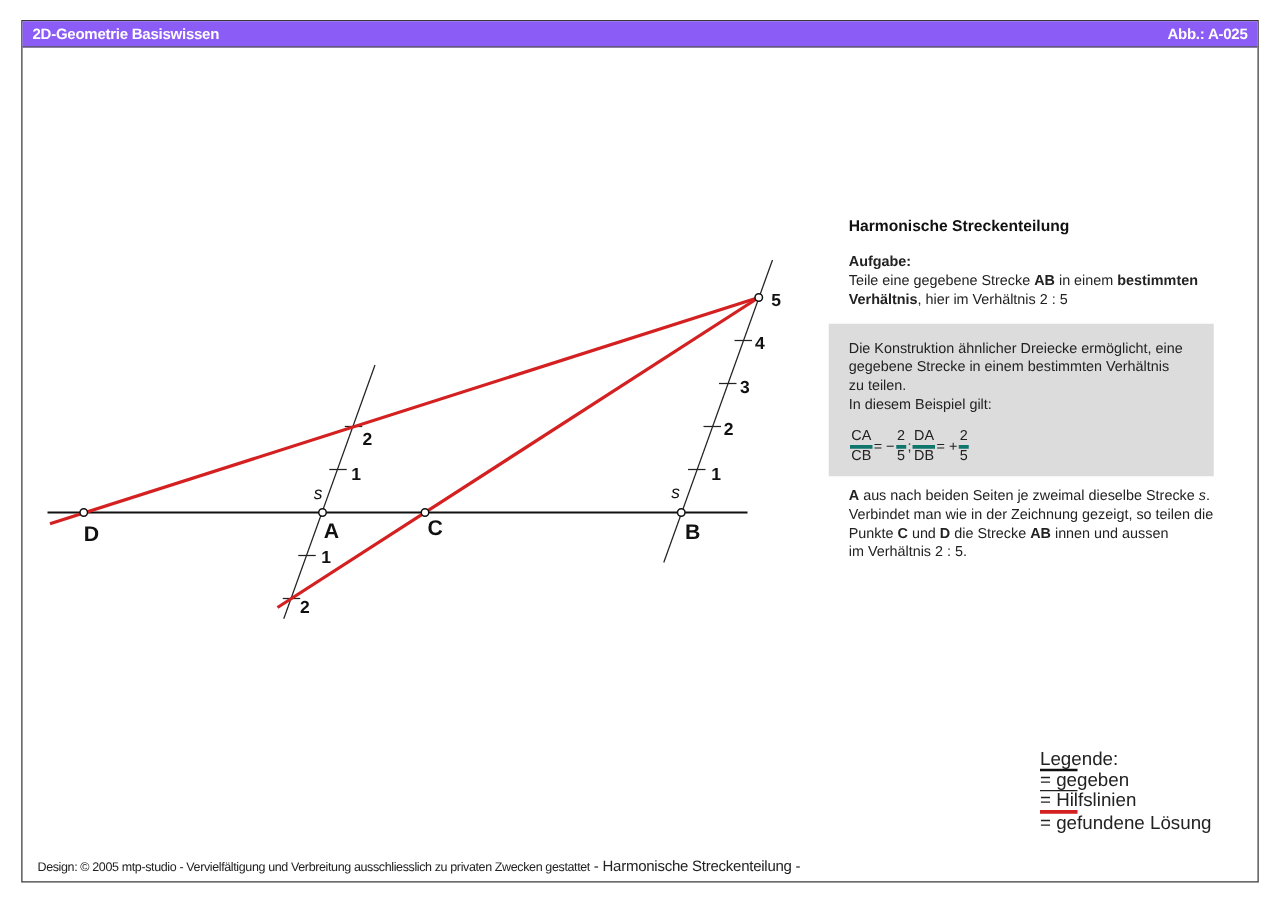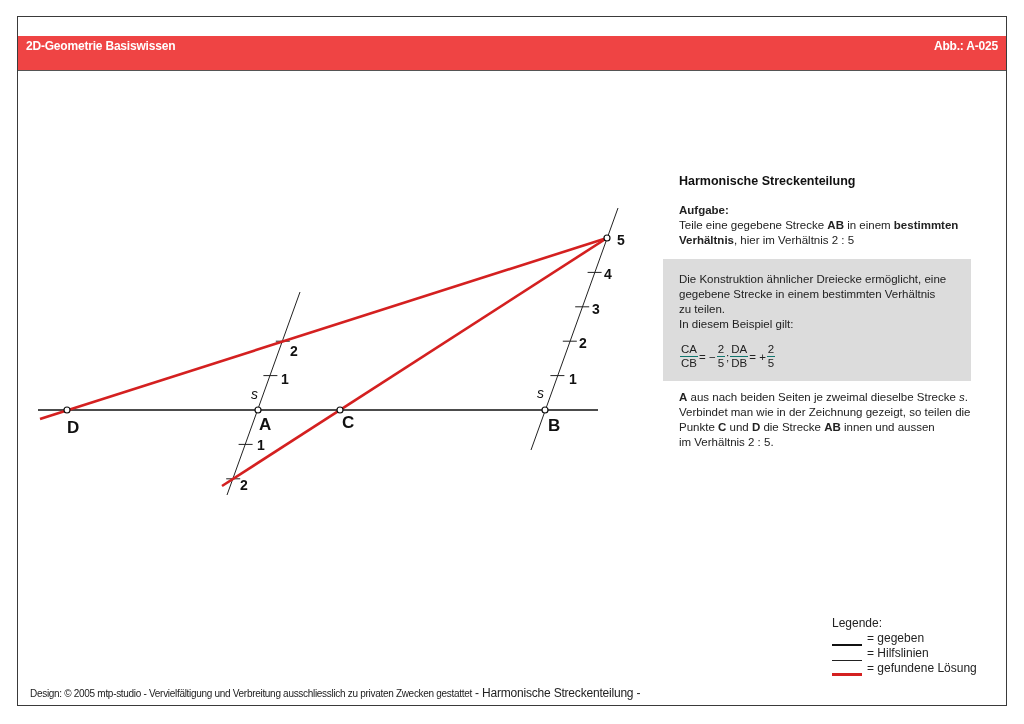--- a/index.html
+++ b/index.html
@@ -1,33 +1,33 @@
 <!DOCTYPE html>
 <html><head>
 <meta charset="utf-8">
 <style>
   html, body { margin:0; padding:0; background:#ffffff; }
   body { width:1024px; height:724px; position:relative; overflow:hidden; font-family:"Liberation Sans", sans-serif; }
   .frame { position:absolute; left:17px; top:16px; width:990px; height:690px; border:1px solid #3a3a3a; box-sizing:border-box; background:#fff; }
-  .header { position:absolute; left:0; top:0; right:0; height:35px; background:#ef4444; border-bottom:1px solid #555; box-sizing:border-box;margin-top:19px; }
+  .header { position:absolute; left:0; top:0; right:0; height:21px; background:#8b5cf6; border-bottom:1px solid #555; box-sizing:border-box; }
   .header .title { position:absolute; left:8px; top:3px; color:#fff; font-weight:bold; font-size:12px; letter-spacing:-0.2px; }
   .header .code { position:absolute; right:8px; top:3px; color:#fff; font-weight:bold; font-size:12px; letter-spacing:-0.2px; }
   svg.diagram { position:absolute; left:0; top:0; }
   .lbl { font-family:"Liberation Sans", sans-serif; font-weight:bold; fill:#111; }
   .panel { position:absolute; left:679px; top:174px; width:300px; font-size:11.5px; color:#222; line-height:15px; }
   .panel .heading { font-weight:bold; font-size:12.5px; color:#111; margin-bottom:16px; }
   .panel .sub { font-weight:bold; color:#222; }
   .grey { position:absolute; left:663px; top:259px; width:308px; height:122px; background:#dcdcdc; }
   .grey-text { position:absolute; left:679px; top:272px; width:290px; font-size:11.5px; line-height:15px; color:#222; }
   .formula { position:absolute; left:679px; top:343px; font-size:11.5px; color:#222; display:flex; align-items:center; }
   .frac { display:inline-flex; flex-direction:column; align-items:center; line-height:13px; margin:0 1px; }
-  .frac .num { border-bottom:1px solid #0f766e; padding:0 1px; }
+  .frac .num { border-bottom:3px solid #0f766e; padding:0 1px; }
   .solution { position:absolute; left:679px; top:390px; width:300px; font-size:11.5px; line-height:15px; color:#222; }
-  .legend { position:absolute; left:832px; top:616px; font-size:12px; color:#222; line-height:15px; }
-  .legend .row { display:flex; align-items:flex-end; }
+  .legend { position:absolute; left:832px; top:600px; font-size:15px; color:#222; line-height:15px; }
+  .legend .row { display:flex; align-items:flex-start;flex-direction:column; }
   .legend .swatch { display:inline-block; width:30px; margin-right:5px; }
   .footer { position:absolute; left:30px; top:686px; font-size:10px; color:#222; letter-spacing:-0.3px; }
   .footer .big { font-size:12px; letter-spacing:-0.2px;text-align:right; }
 </style>
 </head>
 <body>
 
 <div class="frame">
   <div class="header">
     <span class="title">2D-Geometrie Basiswissen</span>

